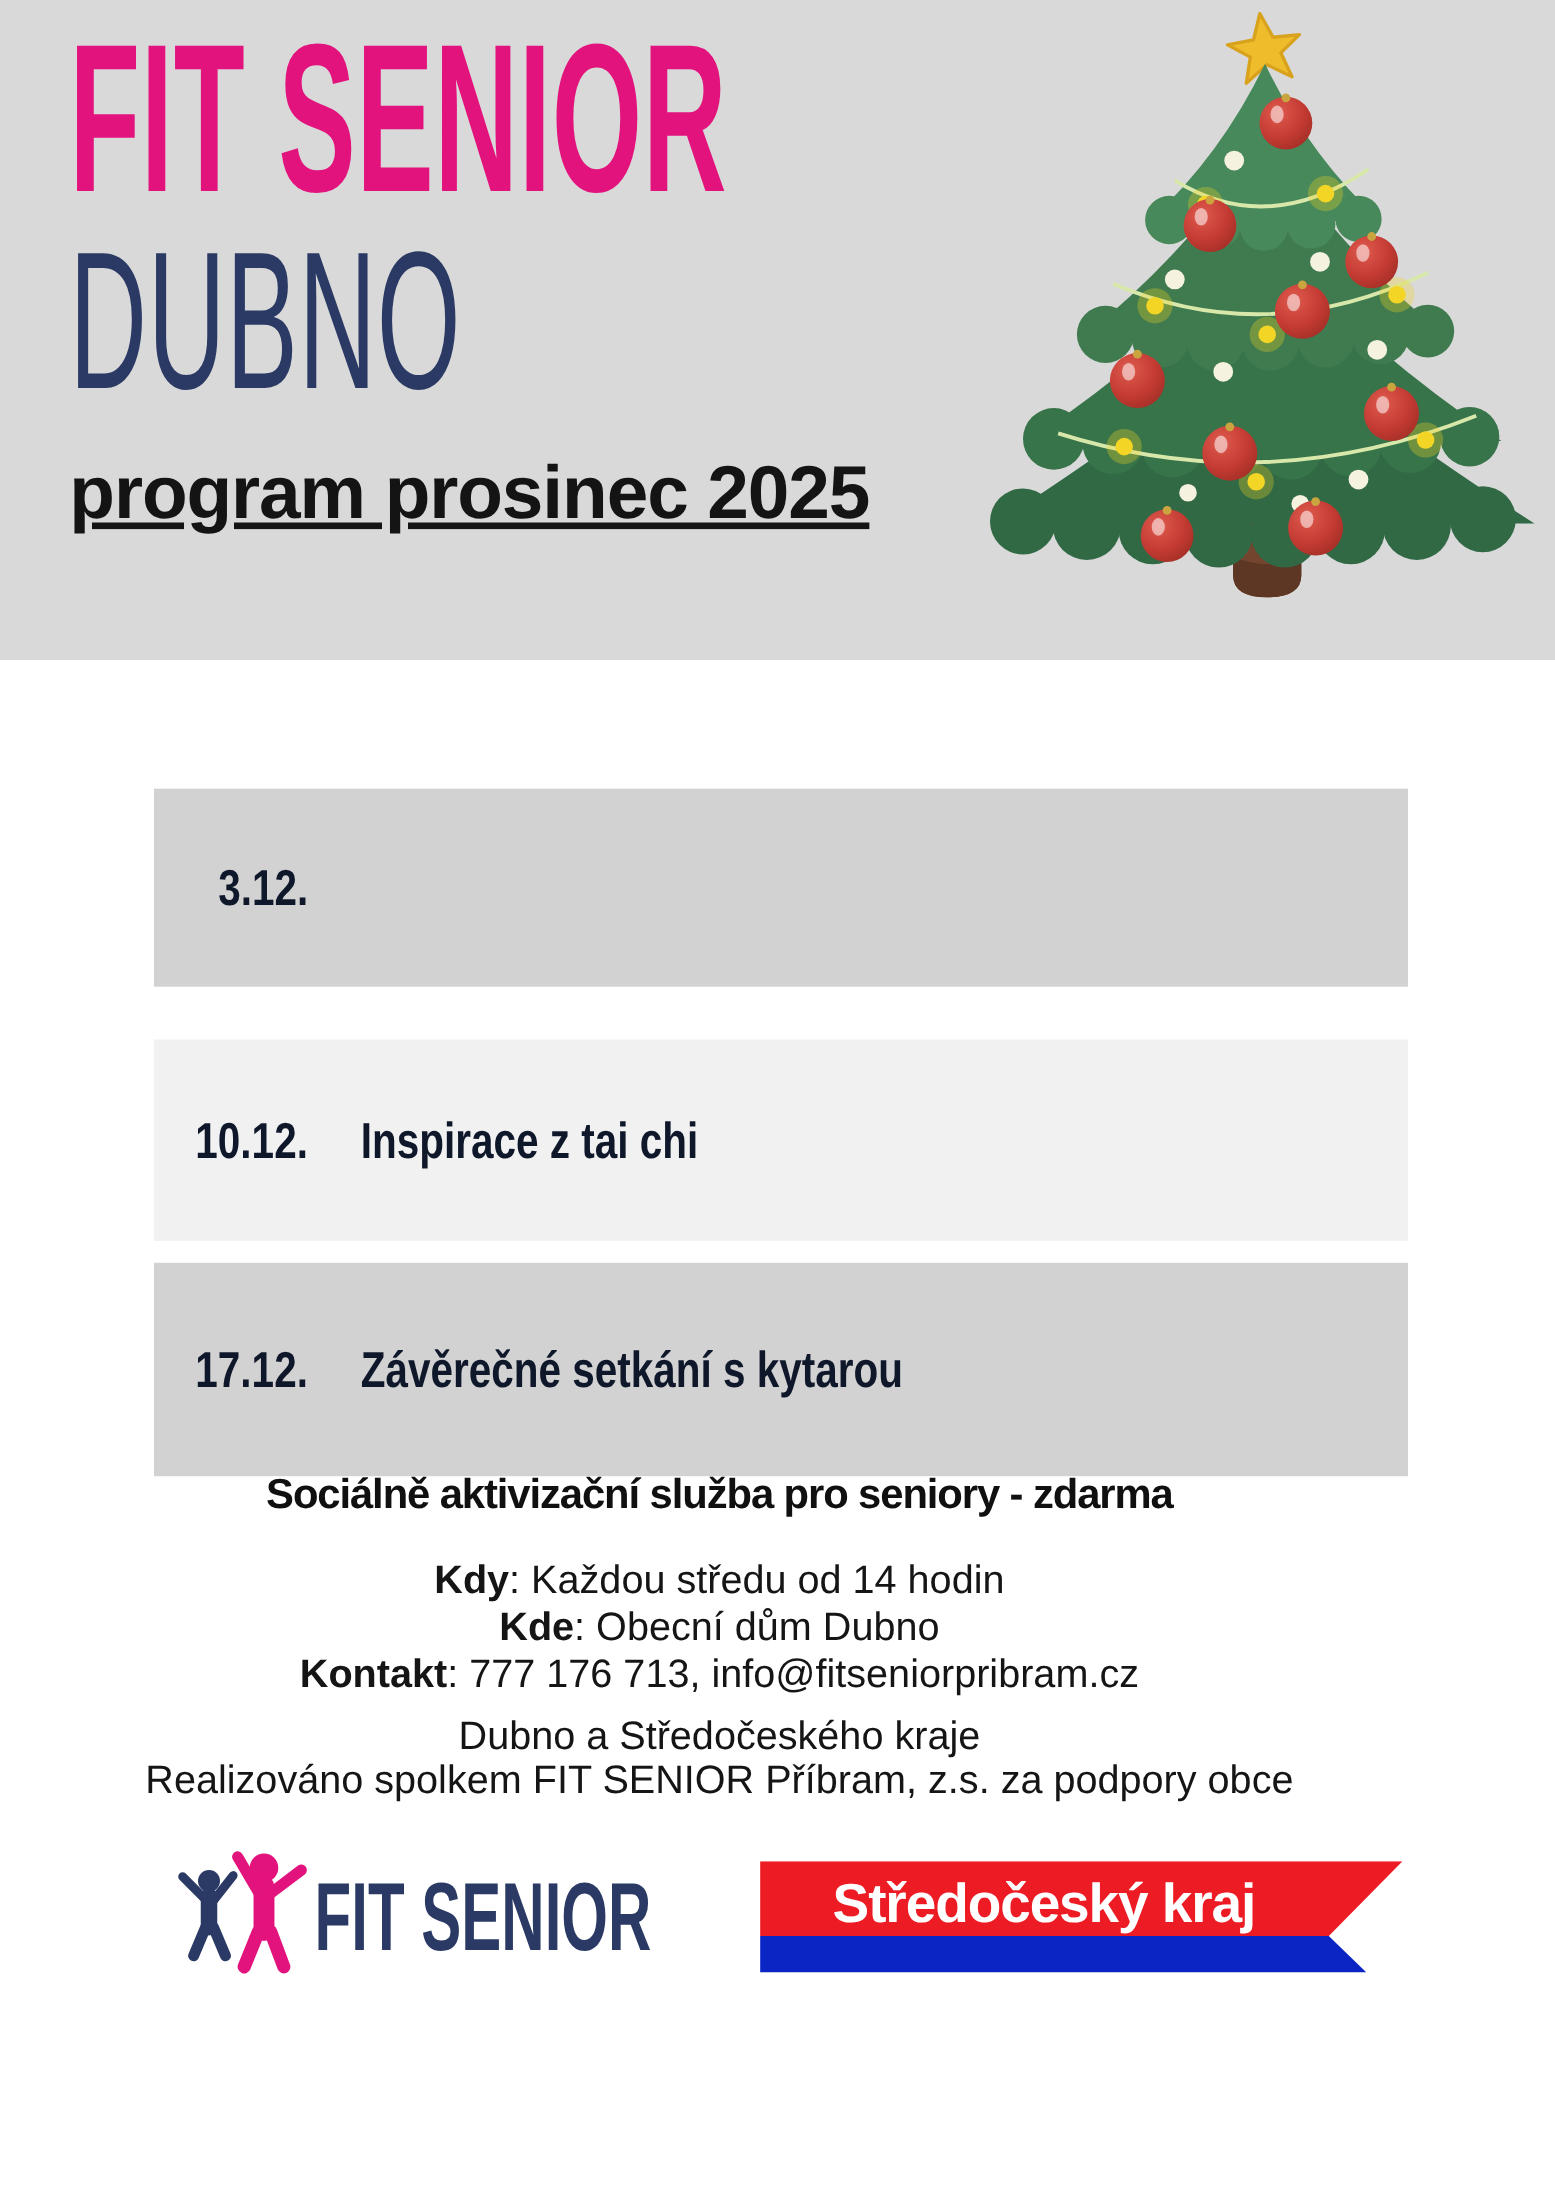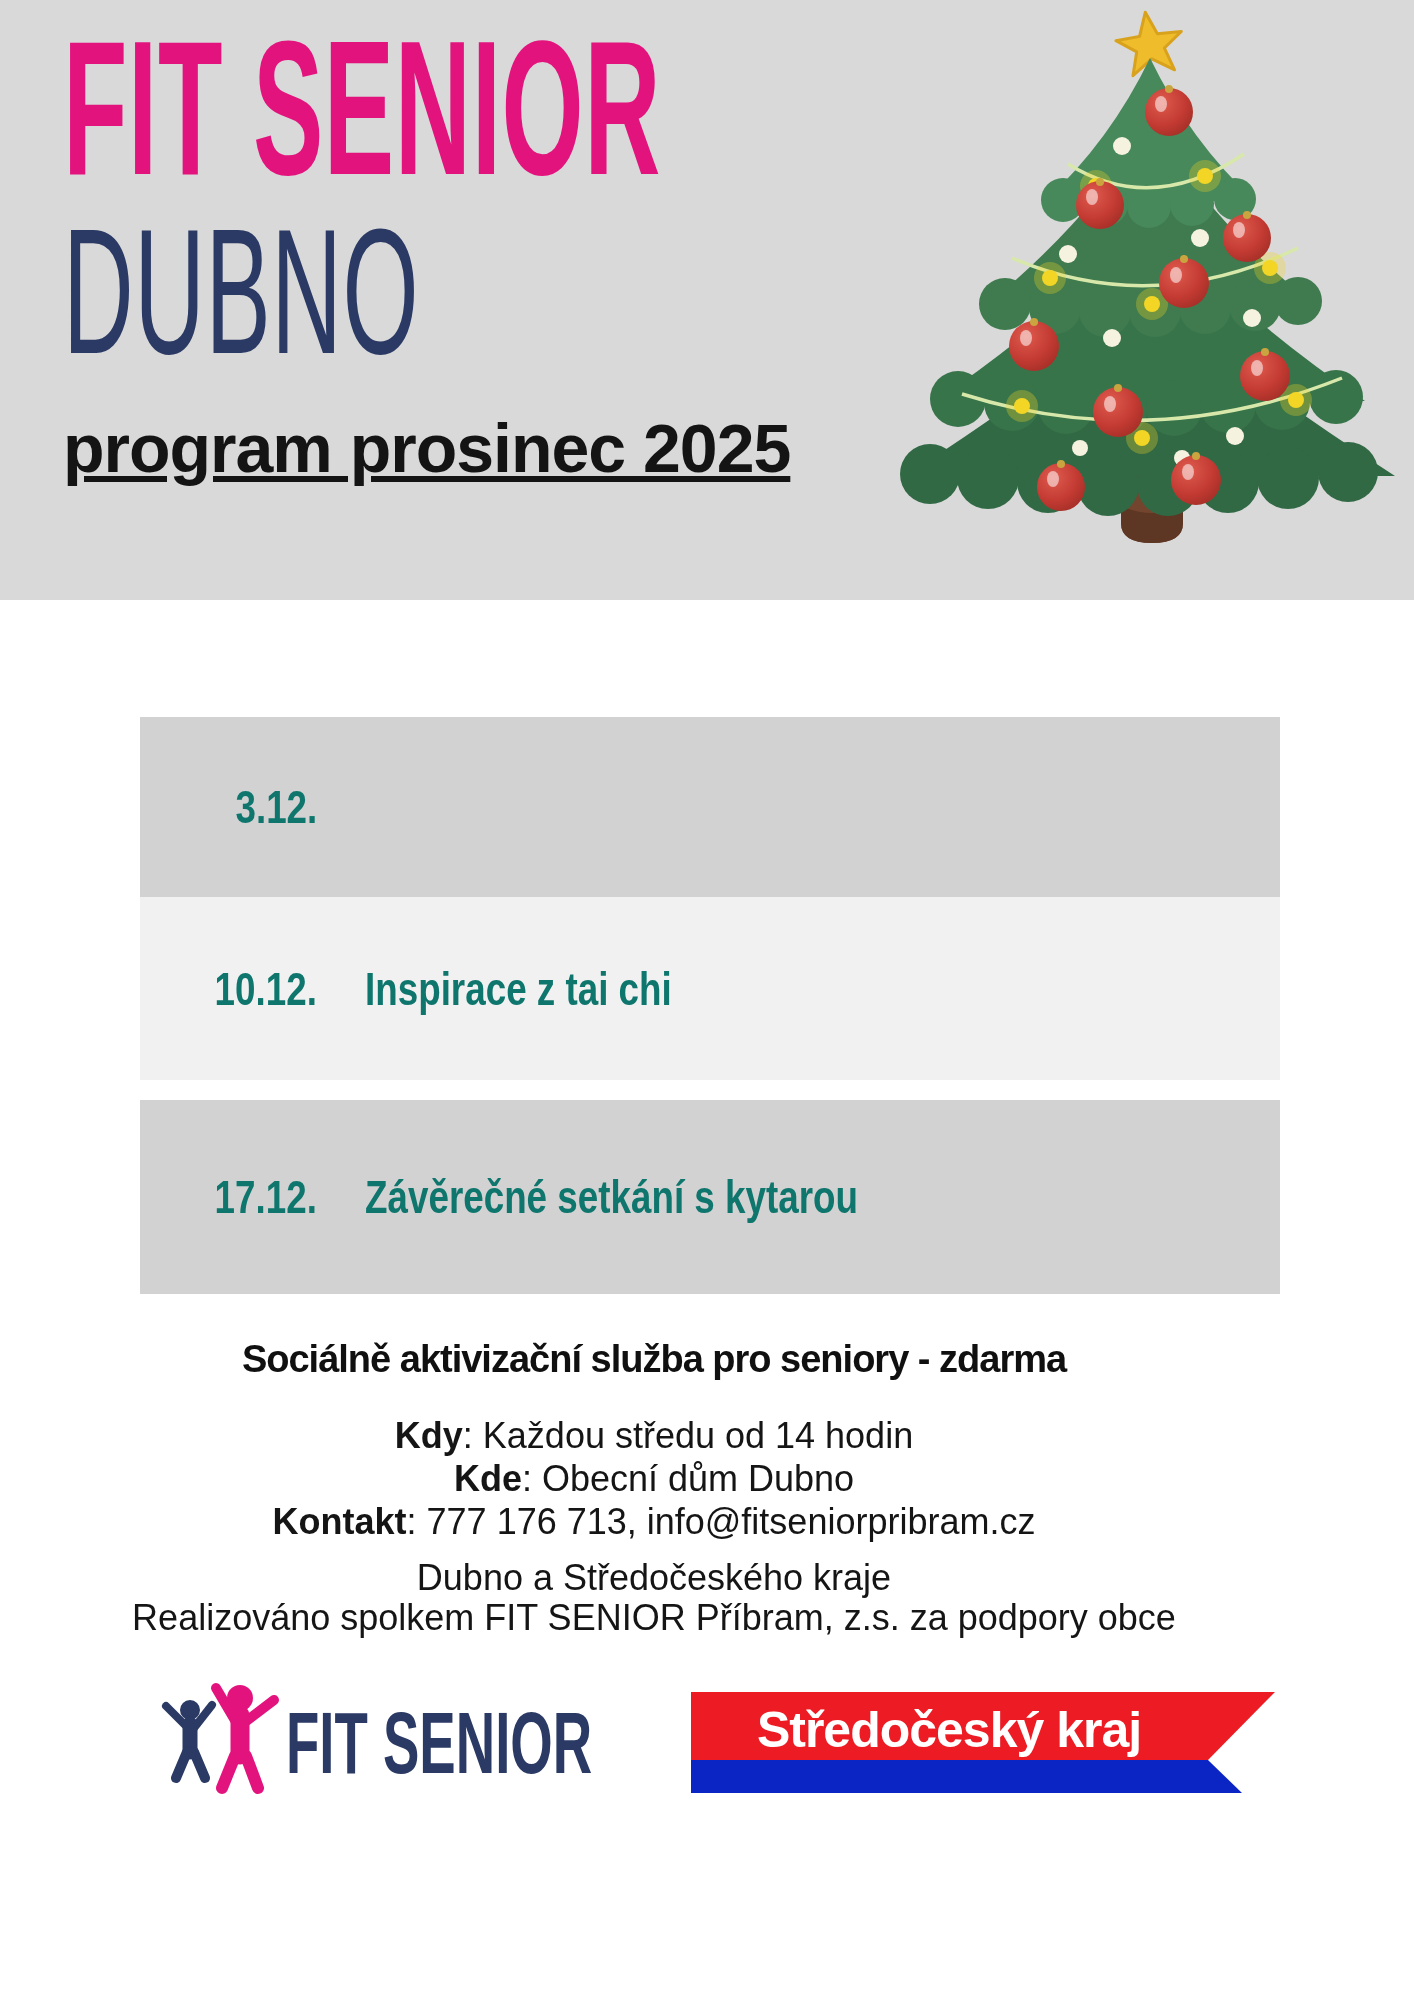--- a/index.html
+++ b/index.html
@@ -10,23 +10,23 @@
   .squeeze{display:inline-block;transform:scaleX(var(--sx,1));transform-origin:left center;white-space:nowrap;}
   .title1{position:absolute;left:63px;top:12px;font-size:192px;line-height:1;font-weight:bold;
           color:#e3137e;letter-spacing:1px;}
   .title2{position:absolute;left:63px;top:203px;font-size:178px;line-height:1;font-weight:normal;
           color:#2b3a64;letter-spacing:1px;}
   .subtitle{position:absolute;left:63px;top:414px;font-size:68px;line-height:1;font-weight:bold;
           color:#141414;letter-spacing:-1px;text-decoration:underline;}
   .tree{position:absolute;left:900px;top:6px;width:500px;height:545px;}
   
   .schedule{position:absolute;left:140px;top:717px;width:1140px;}
-  .row{display:flex;align-items:center;font-size:46px;font-weight:bold;color:#0f766e;padding-left:37px;}
+  .row{display:flex;align-items:center;font-size:46px;font-weight:bold;color:#0f172a;}
   .row.dark{background:#d2d2d2;}
-  .row.light{background:#f1f1f1;}
+  .row.light{background:#f1f1f1;margin-top:48px;}
   .row:nth-child(1){height:180px;}
   .row:nth-child(2){height:183px;}
   .row:nth-child(3){height:194px;margin-top:20px;}
   .cell-date{width:140px;text-align:right;flex:0 0 auto;}
   .cell-date .squeeze{transform-origin:right center;}
   .cell-title{margin-left:48px;}
   
   .center-text{position:absolute;left:0;width:1308px;text-align:center;}
   .headline{top:1338px;font-size:38px;font-weight:bold;letter-spacing:-1px;color:#101010;}
   .info-lines{top:1414px;font-size:36px;line-height:43px;color:#151515;}

